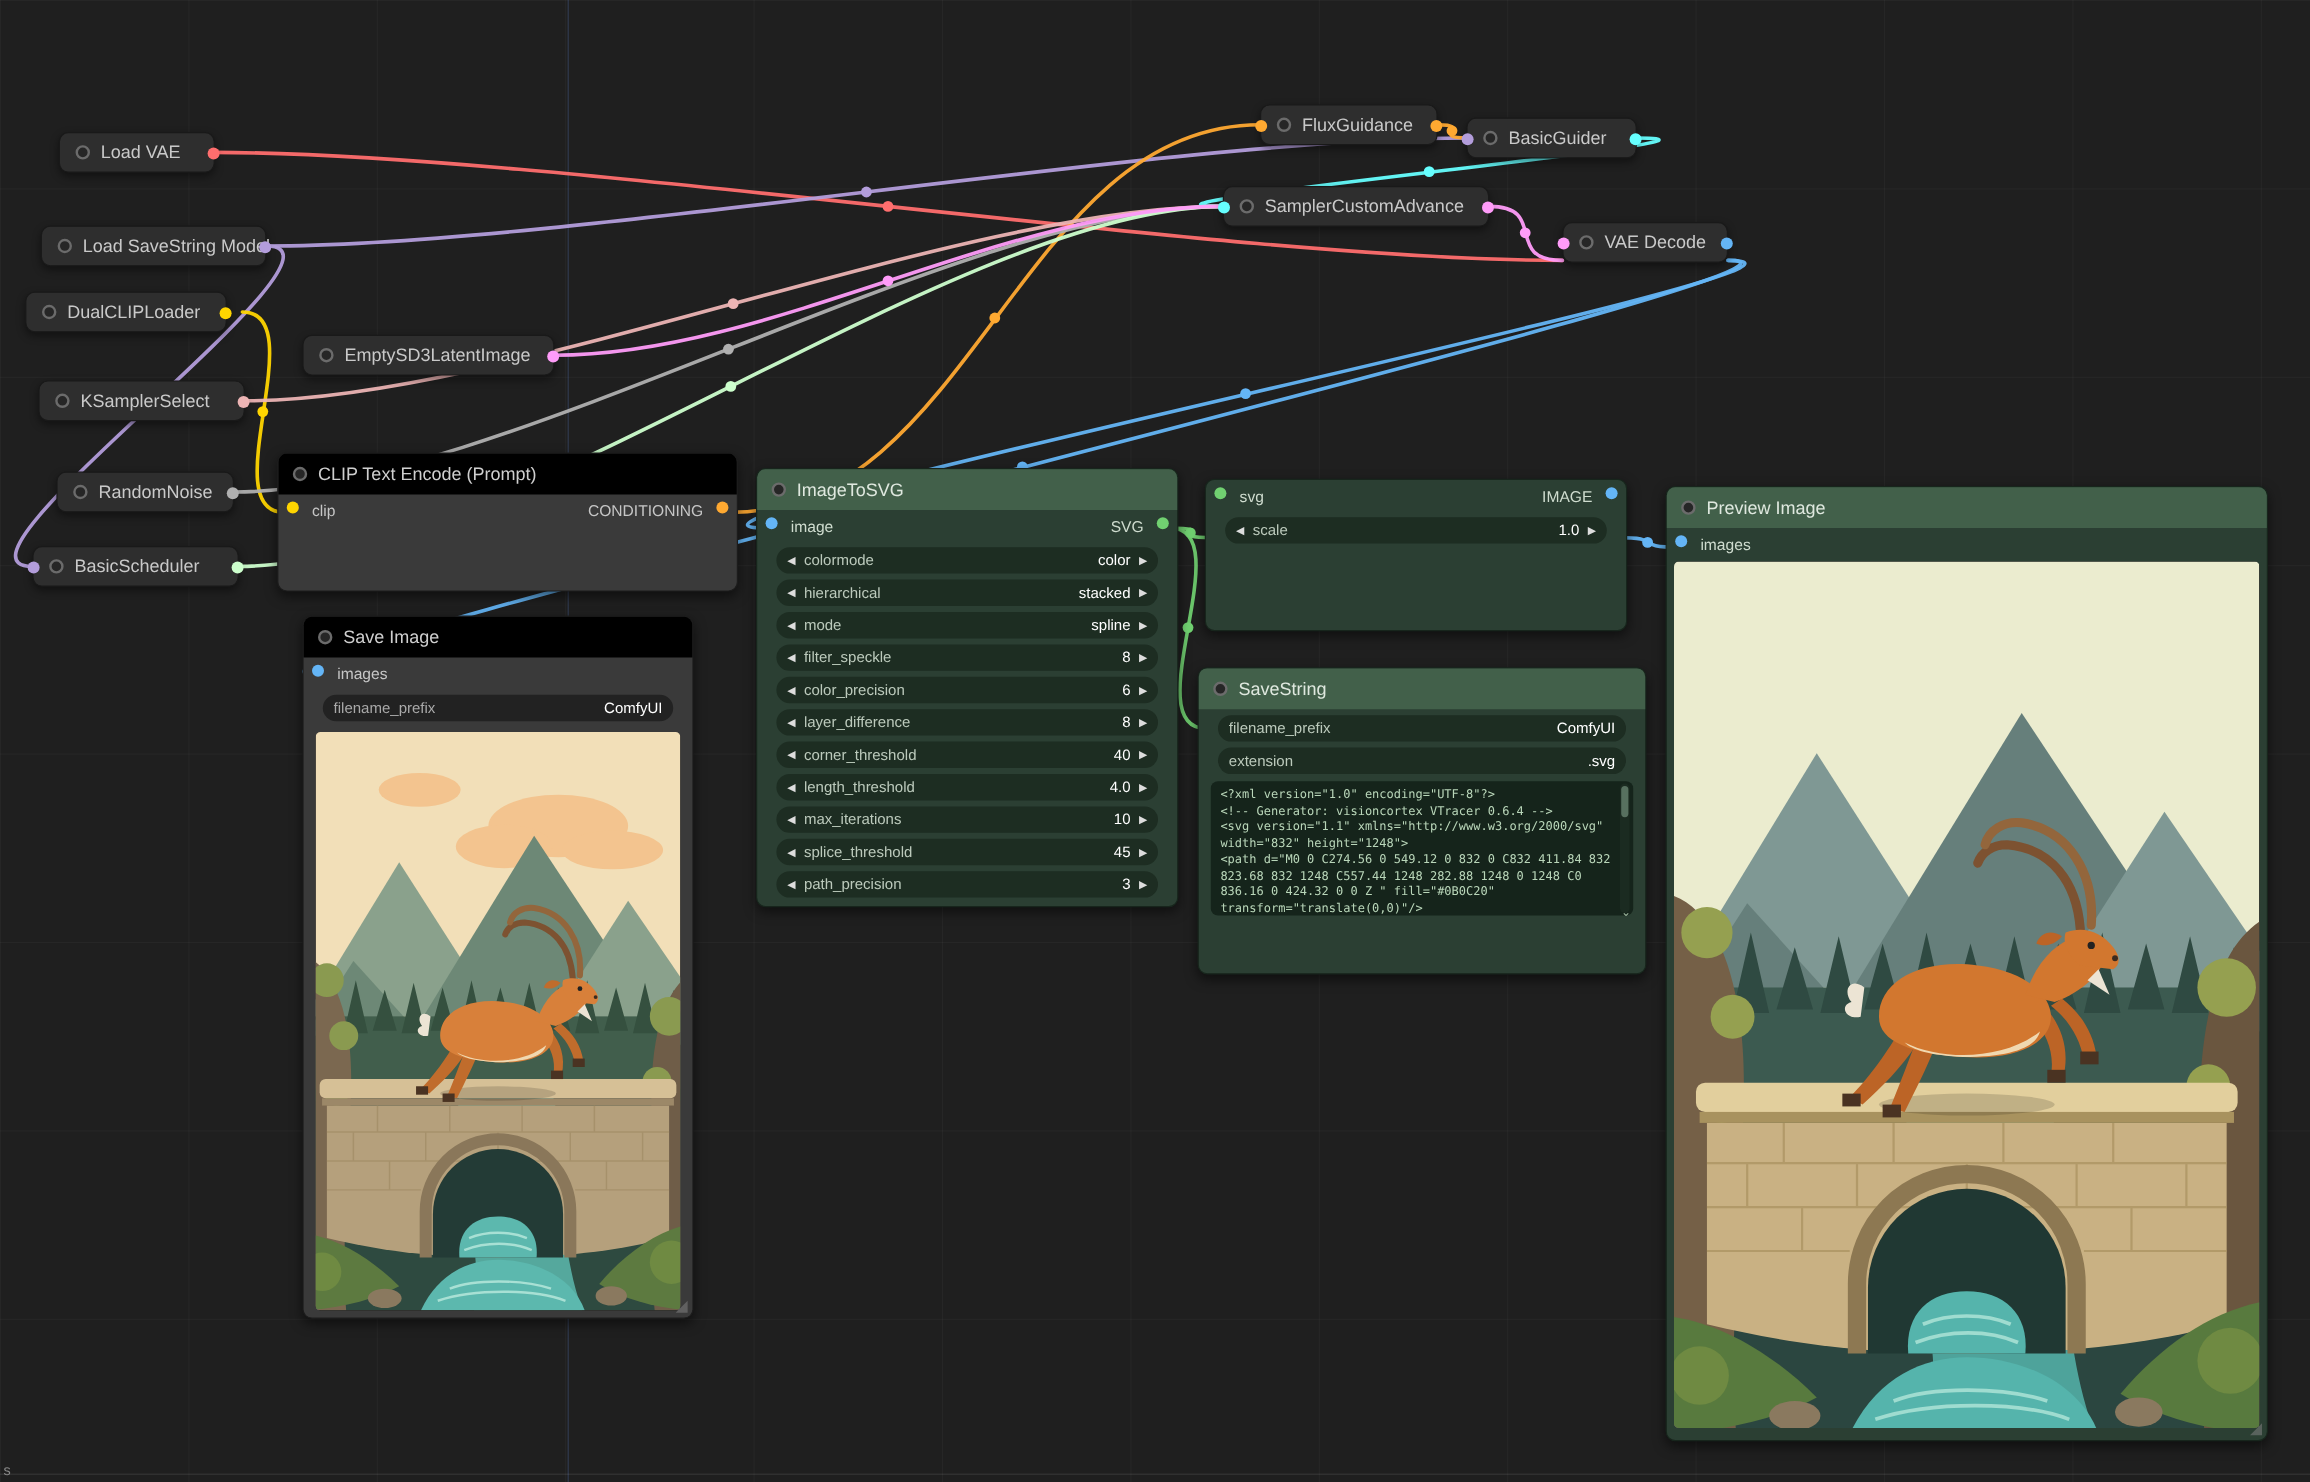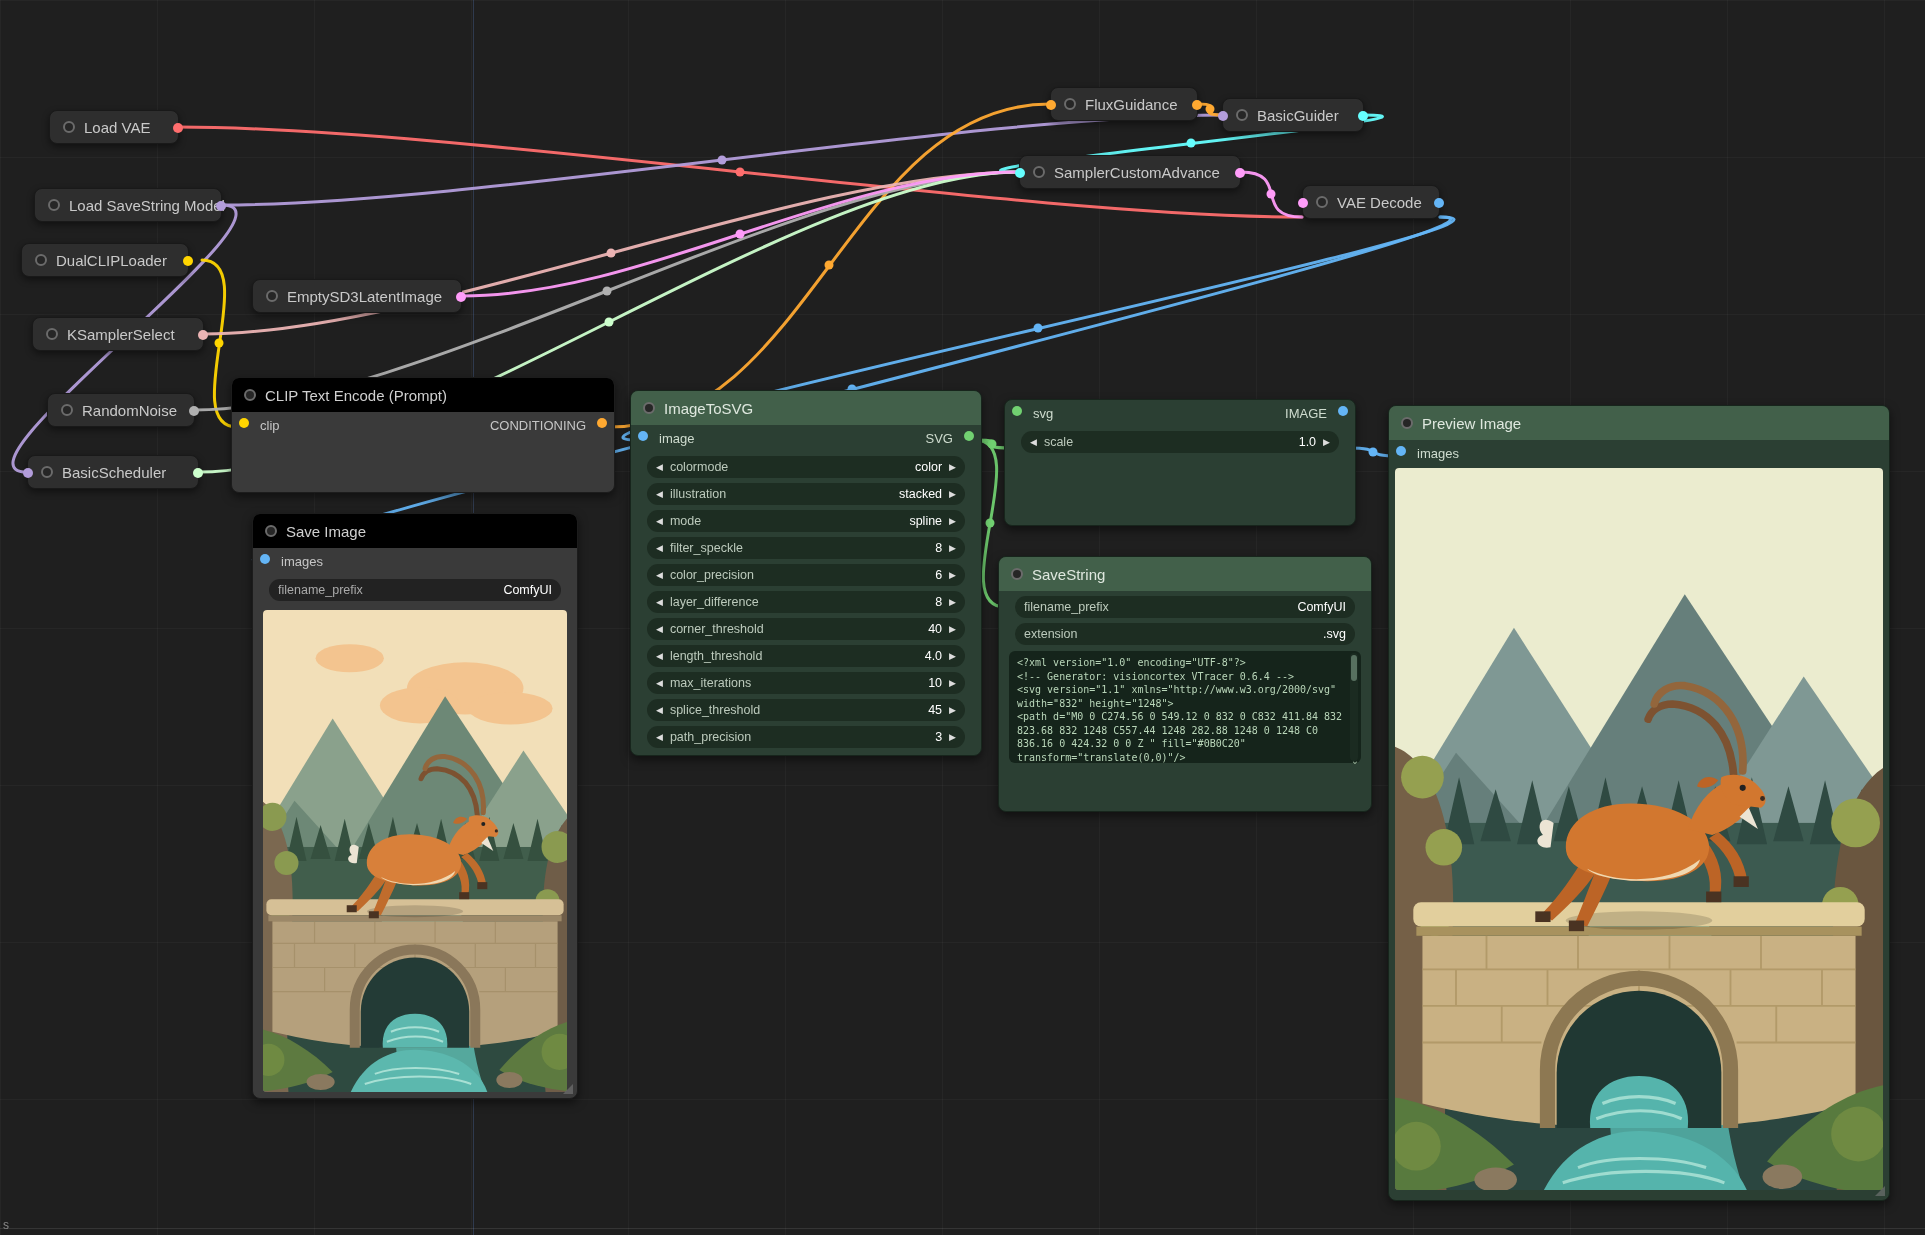--- a/index.html
+++ b/index.html
@@ -235,21 +235,21 @@
     </div>
 
     <div class="widget">
       <span class="warr">◀</span>
       <span class="wlabel">colormode</span>
       <span class="wvalue">color</span>
       <span class="warr">▶</span>
     </div>
     <div class="widget">
       <span class="warr">◀</span>
-      <span class="wlabel">illustration</span>
+      <span class="wlabel">hierarchical</span>
       <span class="wvalue">stacked</span>
       <span class="warr">▶</span>
     </div>
     <div class="widget">
       <span class="warr">◀</span>
       <span class="wlabel">mode</span>
       <span class="wvalue">spline</span>
       <span class="warr">▶</span>
     </div>
     <div class="widget">

